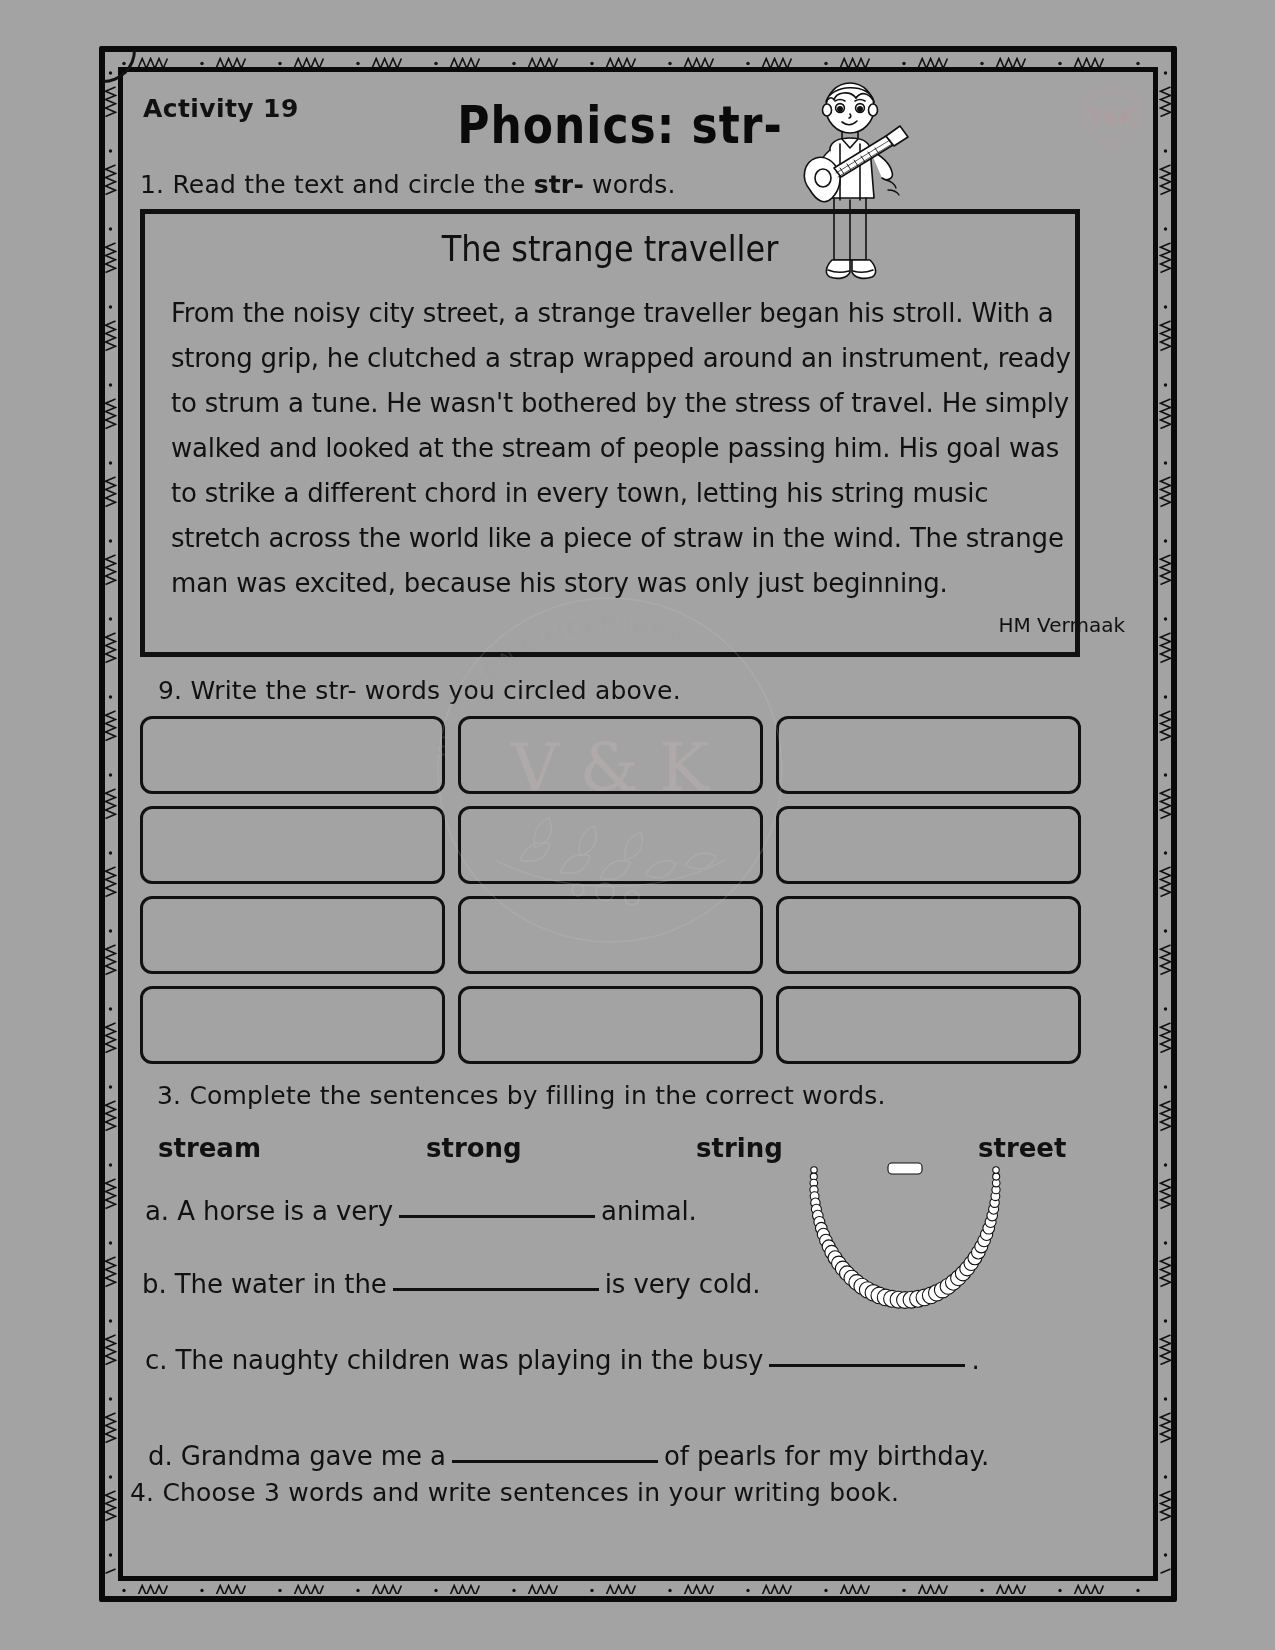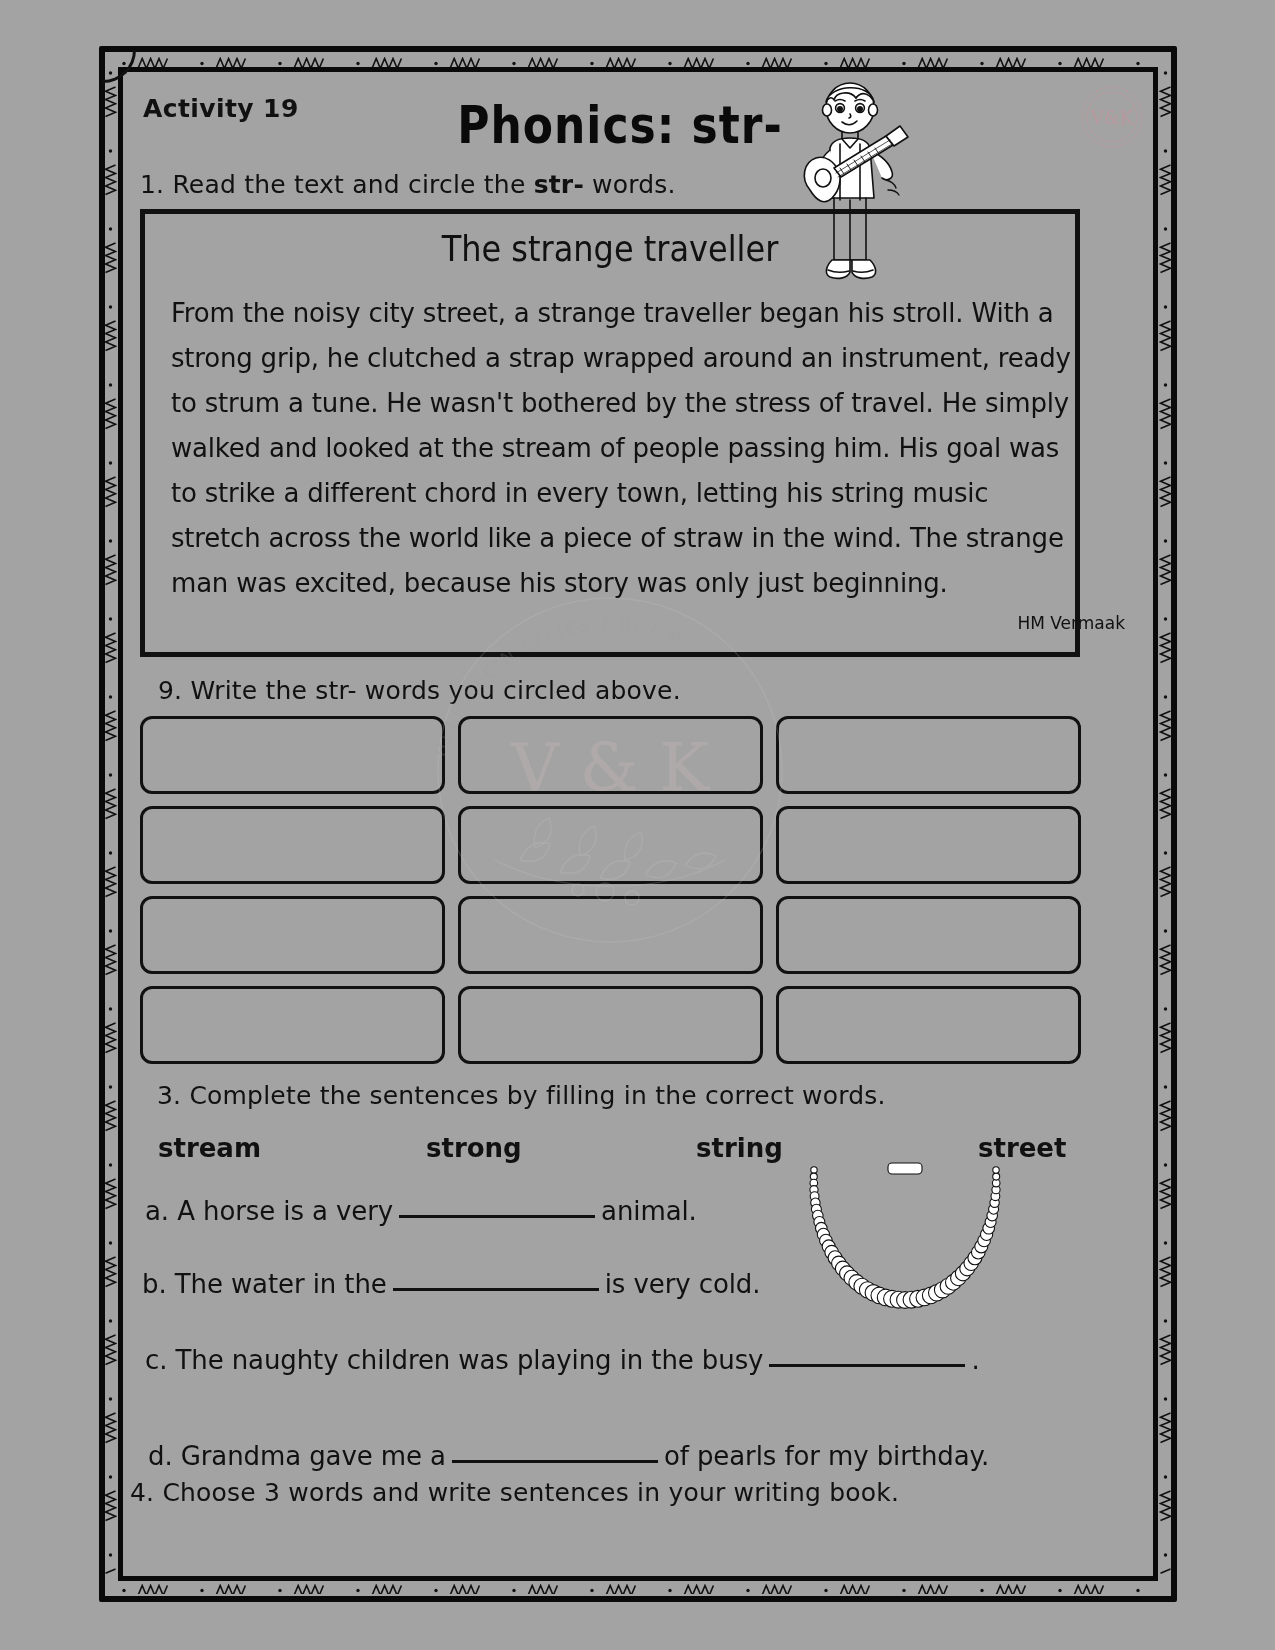--- a/index.html
+++ b/index.html
@@ -93,21 +93,21 @@
   }
   .passage-body{
     position:absolute;left:155px;top:291px;width:910px;
     font-size:26px;line-height:45px;color:#111;
     font-family:"DejaVu Sans", sans-serif;
     letter-spacing:-.2px;
     margin-left:16px;
   }
   .author{
     position:absolute;right:150px;top:613px;
-    font-size:17px;color:#111;
+    font-size:20px;color:#111;
     font-family:"DejaVu Sans", sans-serif;
   }
 
   
   .boxes{
     position:absolute;left:140px;top:716px;width:945px;height:346px;
     display:grid;grid-template-columns:repeat(3,305px);
     grid-template-rows:repeat(4,78px);
     column-gap:13px;row-gap:12px;
   }

